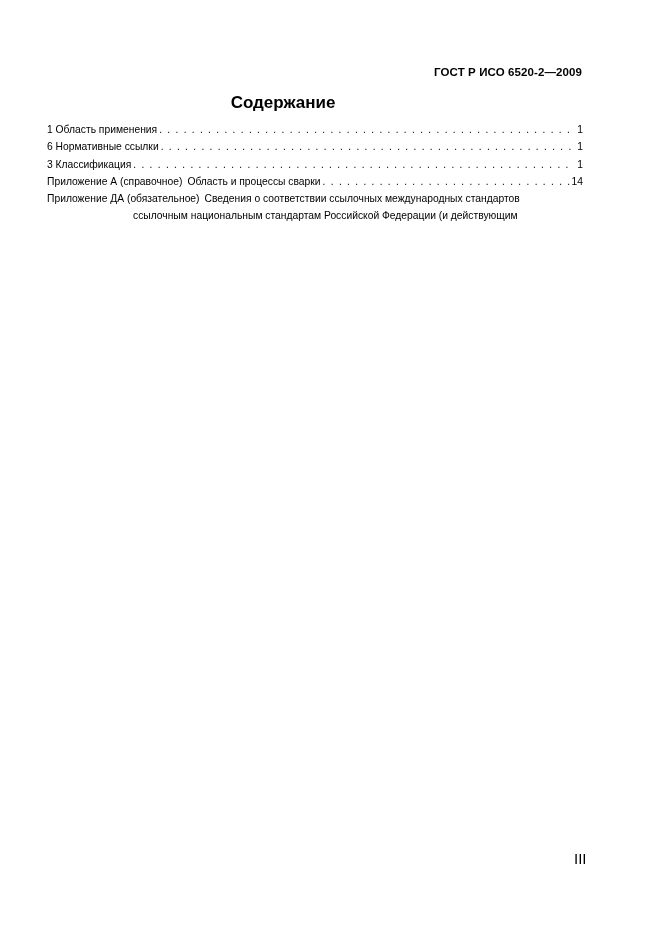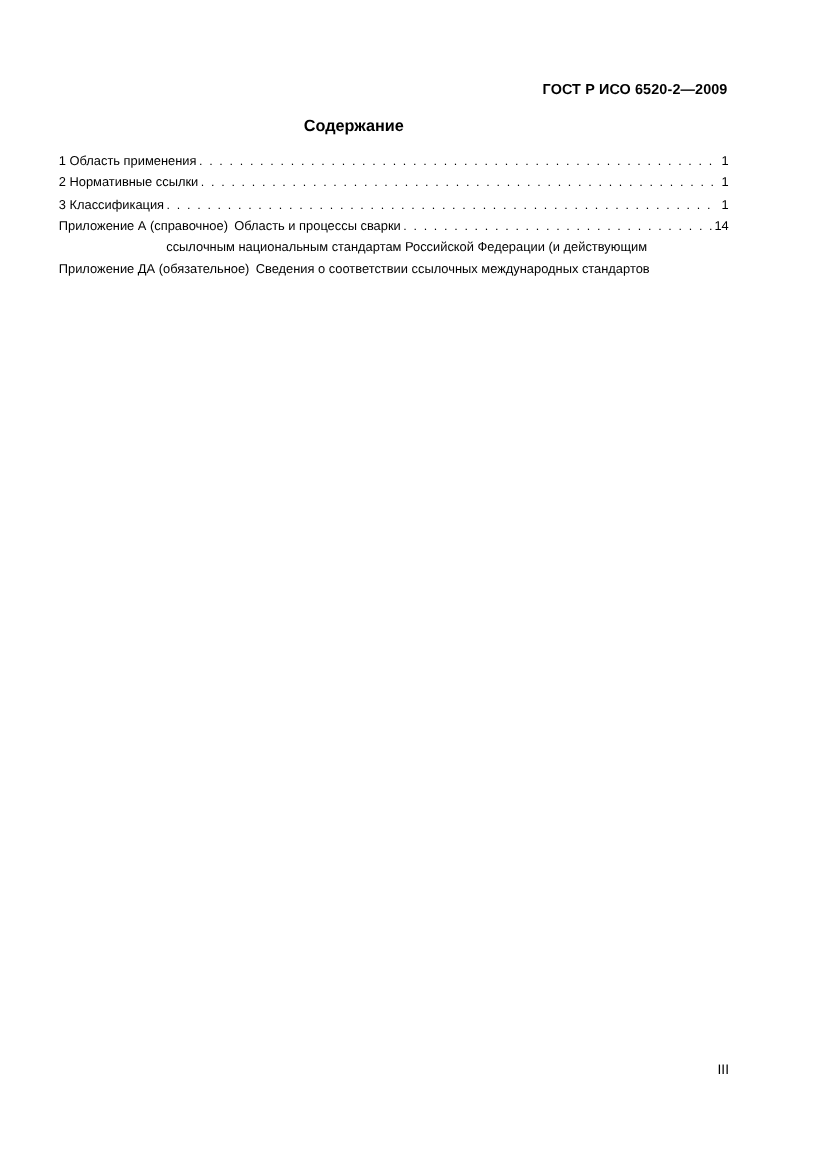--- a/index.html
+++ b/index.html
@@ -6,78 +6,78 @@
     body {
       width: 661px; height: 936px; position: relative; overflow: hidden;
       font-family: "Liberation Sans", sans-serif; color: #000;
     }
     .header {
       position: absolute; top: 66px; right: 79px;
       font-size: 11.5px; font-weight: bold; letter-spacing: 0.1px; padding-left: 34px;
     }
     .title {
       position: absolute; top: 93px; left: 0; width: 566px; text-align: center;
-      font-size: 13px; font-weight: bold; padding-left: 0;
+      font-size: 17px; font-weight: bold; padding-left: 0;
     }
     .toc {
       position: absolute; top: 121px; left: 47px; width: 536px;
       font-size: 10.3px; line-height: 17.3px;
     }
     .row { display: flex; align-items: baseline; white-space: nowrap; }
     .row .label { flex: 0 0 auto; }
     .row .leader {
       flex: 1 1 auto; overflow: hidden; margin: 0 2px; color: #000;
       letter-spacing: 3.9px; font-size: 10px;
     }
     .row .leader::before {
       content: ". . . . . . . . . . . . . . . . . . . . . . . . . . . . . . . . . . . . . . . . . . . . . . . . . . . . . . . . . . . . . . . . . . . . . . . . . . . . . . . . . . . . . . . . . . . . . .";
       letter-spacing: 0px; word-spacing: 2.6px;
     }
     .row .page { flex: 0 0 auto; text-align: right; min-width: 8px; }
     .row.cont { padding-left: 86px; }
     .folio {
-      position: absolute; top: 850px; left: 574px; font-size: 11px;
+      position: absolute; top: 850px; left: 574px; font-size: 15px;
     }
     .ann-kind { margin-right: 5px; }
   </style>
 </head>
 <body>
 
 <div class="header">ГОСТ Р ИСО 6520-2—2009</div>
 
 <div class="title">Содержание</div>
 
 <div class="toc">
   <div class="row">
     <span class="label">1  Область применения</span>
     <span class="leader"></span>
     <span class="page">1</span>
   </div>
   <div class="row">
-    <span class="label">2  Нормативные ссылки</span>
+    <span class="label">6  Нормативные ссылки</span>
     <span class="leader"></span>
     <span class="page">1</span>
   </div>
   <div class="row">
     <span class="label">3  Классификация</span>
     <span class="leader"></span>
     <span class="page">1</span>
   </div>
   <div class="row">
     <span class="label">
       <span class="ann-kind">Приложение А (справочное)</span><span>Область и процессы сварки</span>
     </span>
     <span class="leader"></span>
     <span class="page">14</span>
   </div>
   <div>
-    <div class="row cont">
-      <span class="label">ссылочным национальным стандартам Российской Федерации (и действующим</span>
-    </div>
     <div class="row">
       <span class="label">
         <span class="ann-kind">Приложение ДА (обязательное)</span><span>Сведения о соответствии ссылочных международных стандартов</span>
       </span>
+    </div>
+    <div class="row cont">
+      <span class="label">ссылочным национальным стандартам Российской Федерации (и действующим</span>
     </div>
   </div>
 </div>
 
 <div class="folio">III</div>
 
 </body></html>

